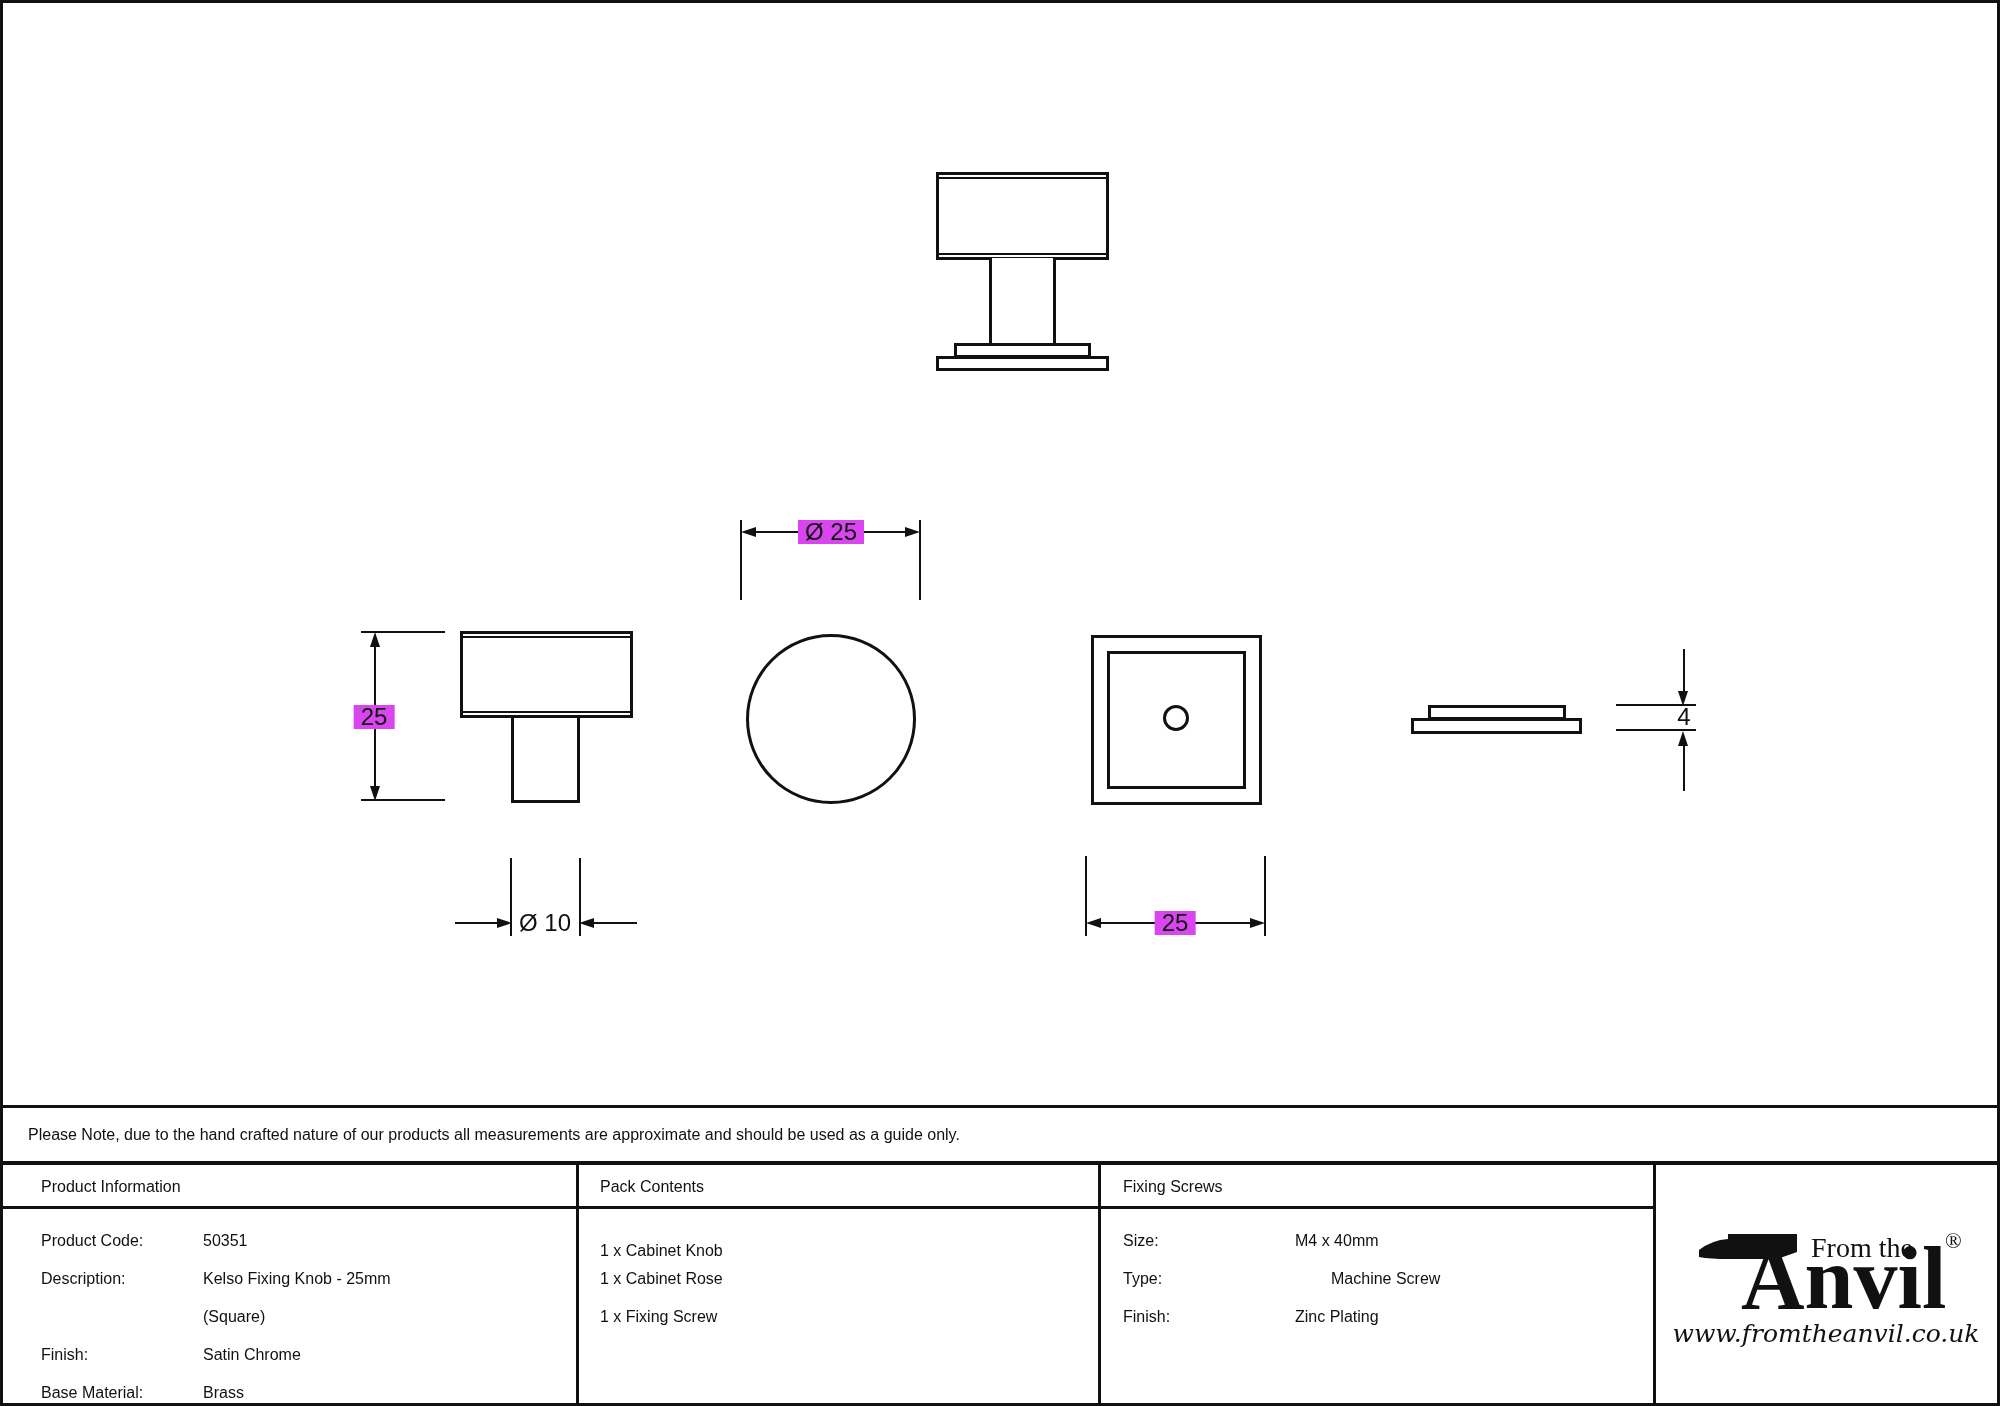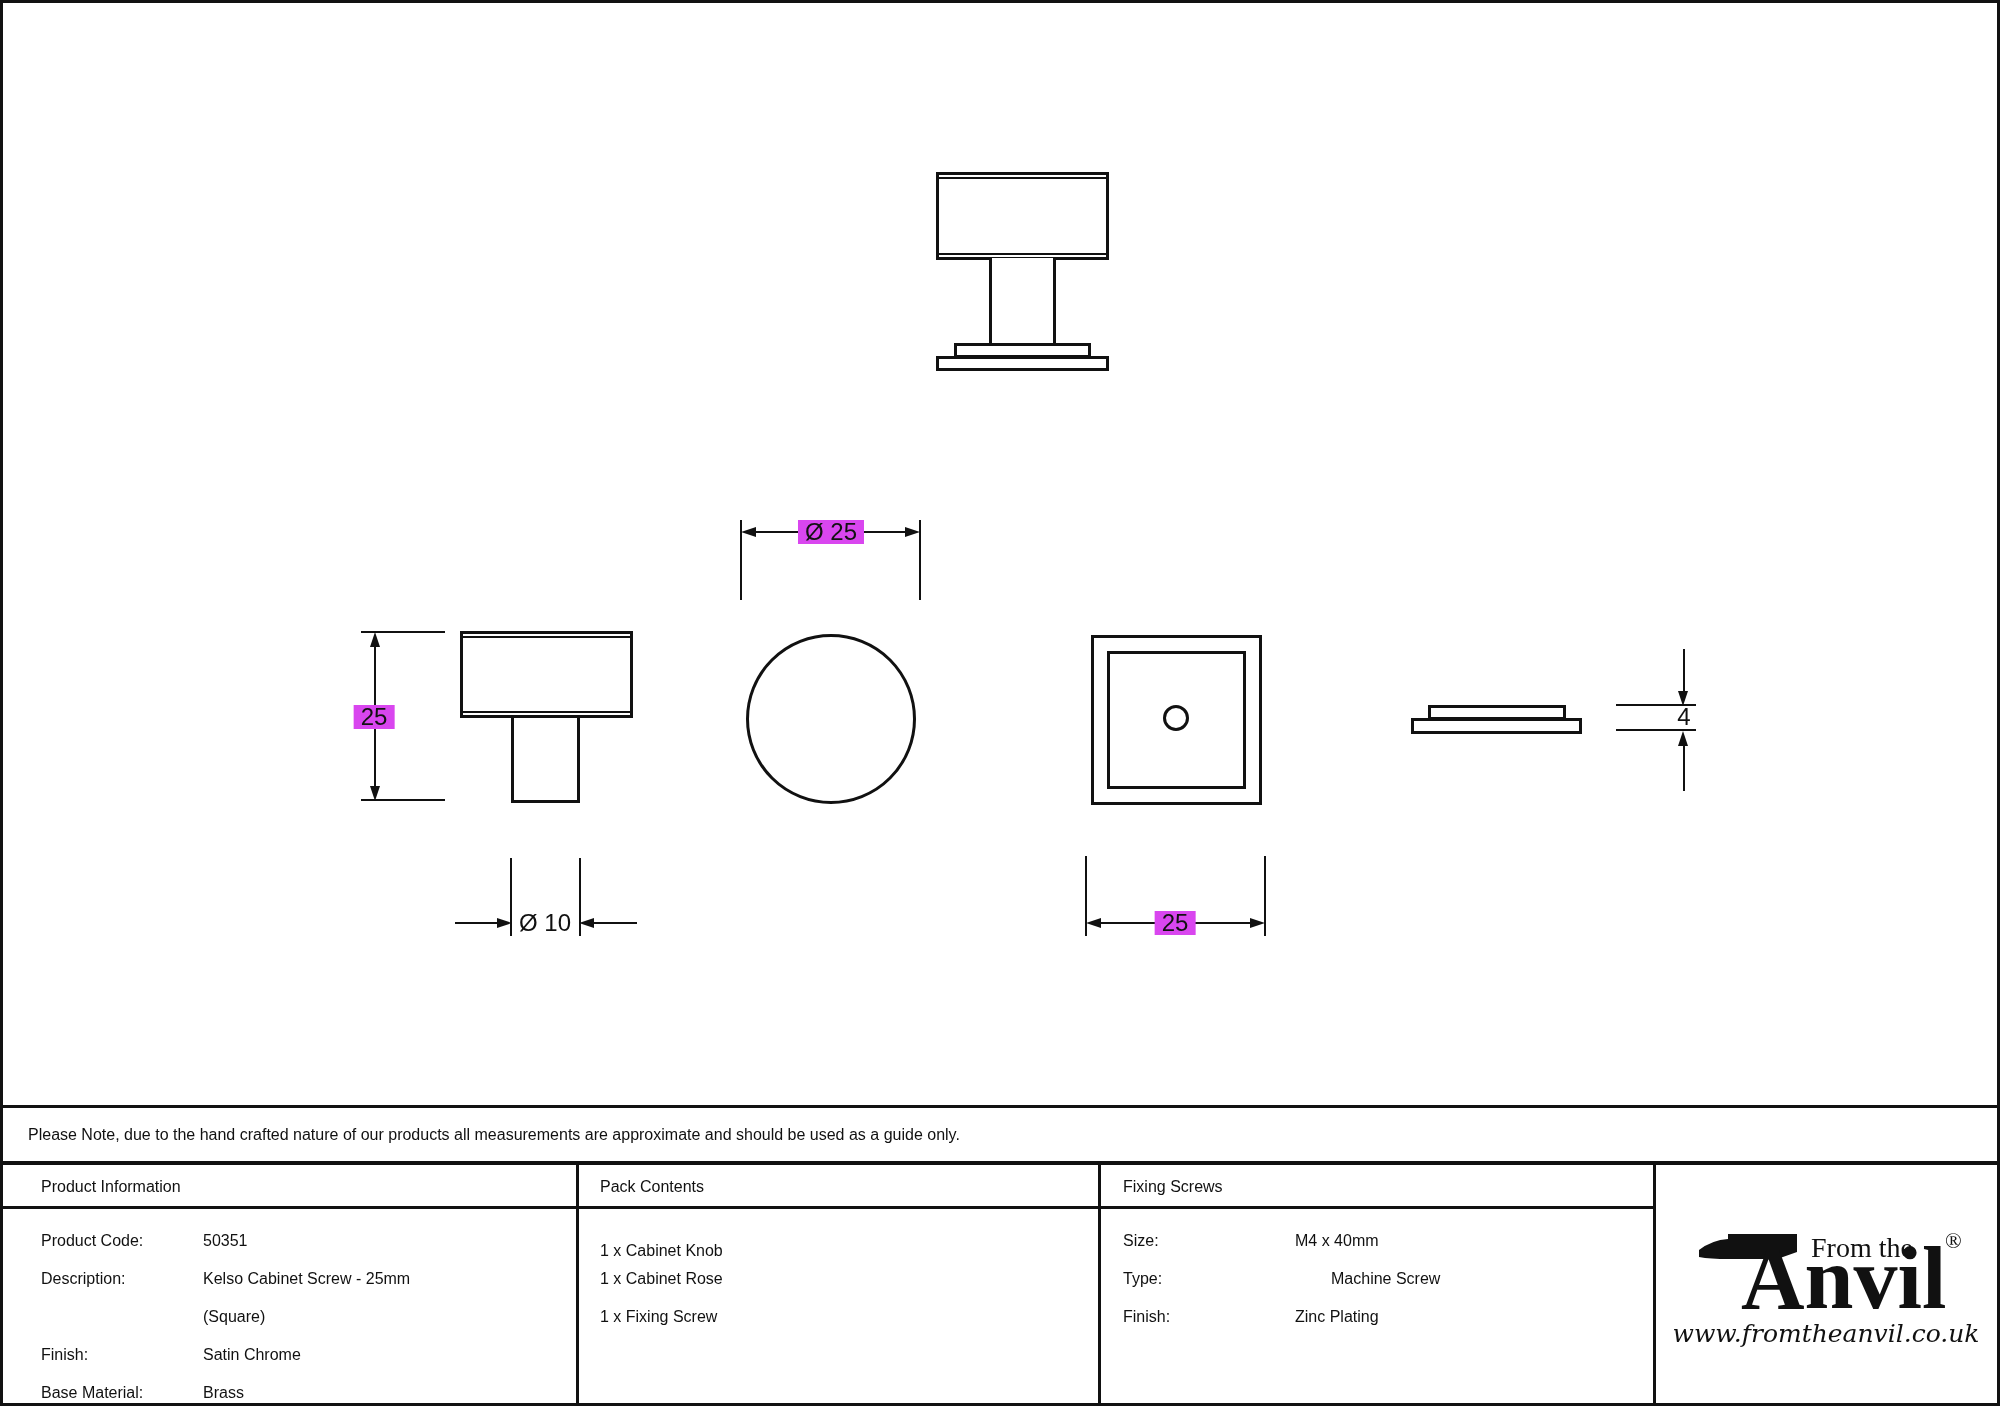--- a/index.html
+++ b/index.html
@@ -111,21 +111,21 @@
     <div class="ln" style="left:1650px; top:1162px; width:3px; height:241px;"></div>
     <div class="ln" style="left:0; top:1203px; width:1650px; height:3px;"></div>
 
     <div class="txt" style="left:38px; top:1170px;">Product Information</div>
     <div class="txt" style="left:597px; top:1170px;">Pack Contents</div>
     <div class="txt" style="left:1120px; top:1170px;">Fixing Screws</div>
 
     <div class="txt" style="left:38px; top:1224px;text-align:center;">Product Code:</div>
     <div class="txt" style="left:200px; top:1224px;">50351</div>
     <div class="txt" style="left:38px; top:1262px;">Description:</div>
-    <div class="txt" style="left:200px; top:1262px;">Kelso Cabinet Screw - 25mm</div>
+    <div class="txt" style="left:200px; top:1262px;">Kelso Fixing Knob - 25mm</div>
     <div class="txt" style="left:200px; top:1300px;">(Square)</div>
     <div class="txt" style="left:38px; top:1338px;">Finish:</div>
     <div class="txt" style="left:200px; top:1338px;">Satin Chrome</div>
     <div class="txt" style="left:38px; top:1376px;">Base Material:</div>
     <div class="txt" style="left:200px; top:1376px;text-align:right;">Brass</div>
 
     <div class="txt" style="left:597px; top:1224px;margin-top:10px;">1 x Cabinet Knob</div>
     <div class="txt" style="left:597px; top:1262px;">1 x Cabinet Rose</div>
     <div class="txt" style="left:597px; top:1300px;">1 x Fixing Screw</div>
 

